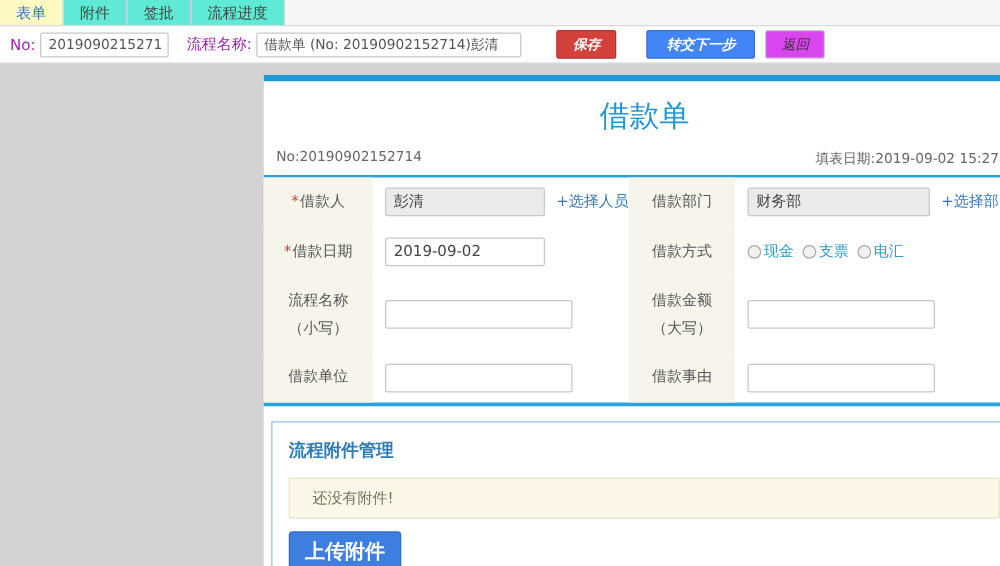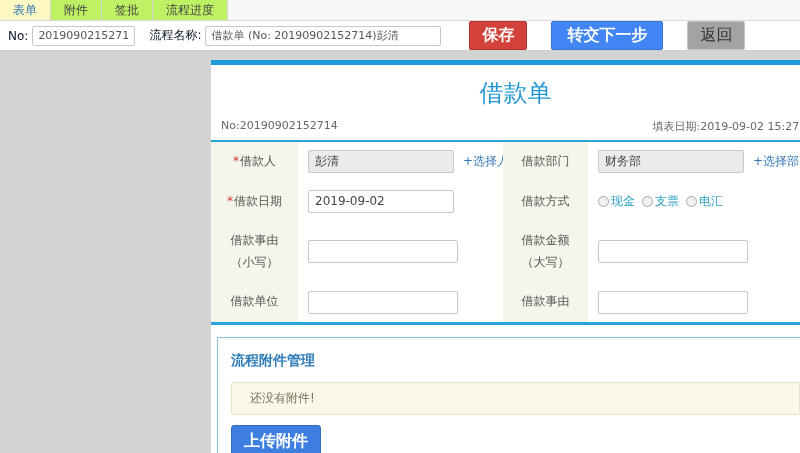--- a/index.html
+++ b/index.html
@@ -13,43 +13,43 @@
   }
 
   
   .tabbar {
     position:absolute; top:0; left:0; width:800px; height:21px;
     background:#f7f7f7; border-bottom:1px solid #d9d9d9;
     display:flex; align-items:stretch;
   }
   .tab {
     padding:0 13px; line-height:20px; font-size:12px; color:#444;
-    background:#bef264; border-right:1px solid #d5d5d5; cursor:pointer;
+    background:#5eead4; border-right:1px solid #d5d5d5; cursor:pointer;
     white-space:nowrap;
   }
   .tab.active { background:#fef9c3; color:#3478b7; }
 
   
   .toolbar {
     position:absolute; top:21px; left:0; width:800px; height:30px;
     background:#fff; border-bottom:1px solid #cfcfcf;
     display:flex; align-items:center; padding:0 8px;
   }
-  .toolbar label { font-size:12px; color:#0f172a; margin-right:4px; white-space:nowrap; }
+  .toolbar label { font-size:12px; color:#a21caf; margin-right:4px; white-space:nowrap; }
   .tb-input {
     height:20px; border:1px solid #c8c8c8; border-radius:2px;
     font-size:11px; color:#555; padding:0 5px;
     font-family:"DejaVu Sans","Liberation Sans",sans-serif;
   }
   .tb-input.no { width:103px; margin-right:14px; }
-  .tb-input.pname { width:236px; }
-  .btn { font-size:16px; font-weight:bold; border-radius:2px; cursor:pointer; padding:3px 12px; }
+  .tb-input.pname { width:212px; }
+  .btn { font-size:11px; font-weight:bold; border-radius:2px; cursor:pointer; padding:3px 12px;font-style:italic; }
   .btn-save  { background:#d2423a; color:#fff; border:1px solid #b4362f; margin-left:28px; }
   .btn-next  { background:#4285f4; color:#fff; border:1px solid #3572d6; margin-left:24px; padding:3px 15px;text-align:center; }
-  .btn-back  { background:#a3a3a3; color:#333; border:1px solid #c6c6c6; margin-left:24px; font-weight:normal; }
+  .btn-back  { background:#d946ef; color:#333; border:1px solid #c6c6c6; margin-left:8px; font-weight:normal; }
 
   
   .panel {
     position:absolute; left:211px; top:60px; width:609px; height:600px;
     background:#fff;
   }
   .blue-bar { height:5px; background:#1e9cd8; }
   .form-title { text-align:center; color:#2196d3; font-size:24px; padding:12px 0 10px; }
   .meta-row {
     display:flex; justify-content:space-between;
@@ -68,21 +68,21 @@
     text-align:center; font-size:12px; color:#555; padding:9px 8px; line-height:1.8;
   }
   .fld { display:flex; align-items:center; padding:7px 4px 7px 10px; font-size:12px; }
   .req { color:#d03a2f; margin-right:1px; }
   .inp {
     height:23px; border:1px solid #c8c8c8; border-radius:2px; background:#fff;
     font-size:12px; color:#444; padding:0 6px;
     font-family:"DejaVu Sans","Liberation Sans",sans-serif;
   }
   .inp.readonly { background:#ebebeb; }
-  .w130 { width:146px; } .w150 { width:150px; } .w165 { width:146px; }
+  .w130 { width:128px; } .w150 { width:150px; } .w165 { width:146px; }
   a.pick-link { color:#3679b5; font-size:12px; margin-left:9px; text-decoration:none; white-space:nowrap; cursor:pointer; }
   .radio-group { display:flex; align-items:center; }
   .radio-dot {
     width:11px; height:11px; border:1px solid #a9a9a9; border-radius:50%;
     background:#f1f1f1; display:inline-block; margin-right:2px; cursor:pointer; flex:none;
   }
   .radio-label { color:#2b9ec5; margin-right:7px; cursor:pointer; }
 
   
   .section { margin:12px 6px 0 6px; padding:12px 13px; background:#fff; }
@@ -161,21 +161,21 @@
         <span class="radio-dot"></span>
         <span class="radio-label">现金</span>
         <span class="radio-dot"></span>
         <span class="radio-label">支票</span>
         <span class="radio-dot"></span>
         <span class="radio-label">电汇</span>
       </span>
     </div>
 
     <div class="lbl">
-      <span>借款事由（小写）</span>
+      <span>流程名称（小写）</span>
     </div>
     <div class="fld">
       <input class="inp w150" value="" style="">
     </div>
     <div class="lbl">
       <span>借款金额（大写）</span>
     </div>
     <div class="fld">
       <input class="inp w150" value="" style="">
     </div>

